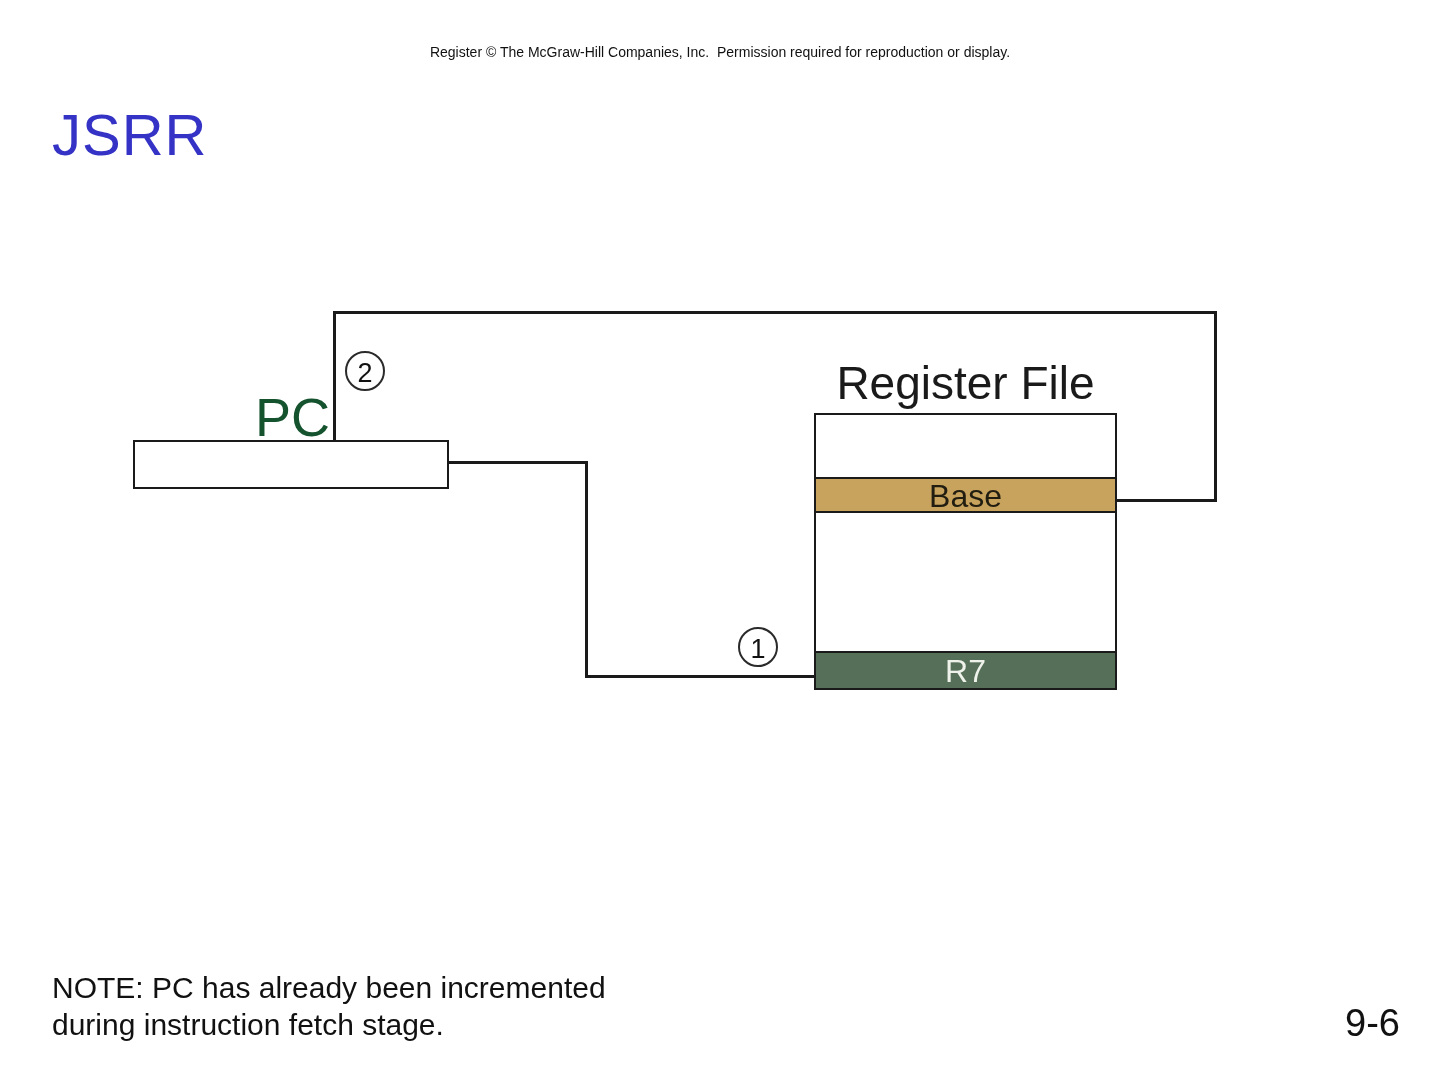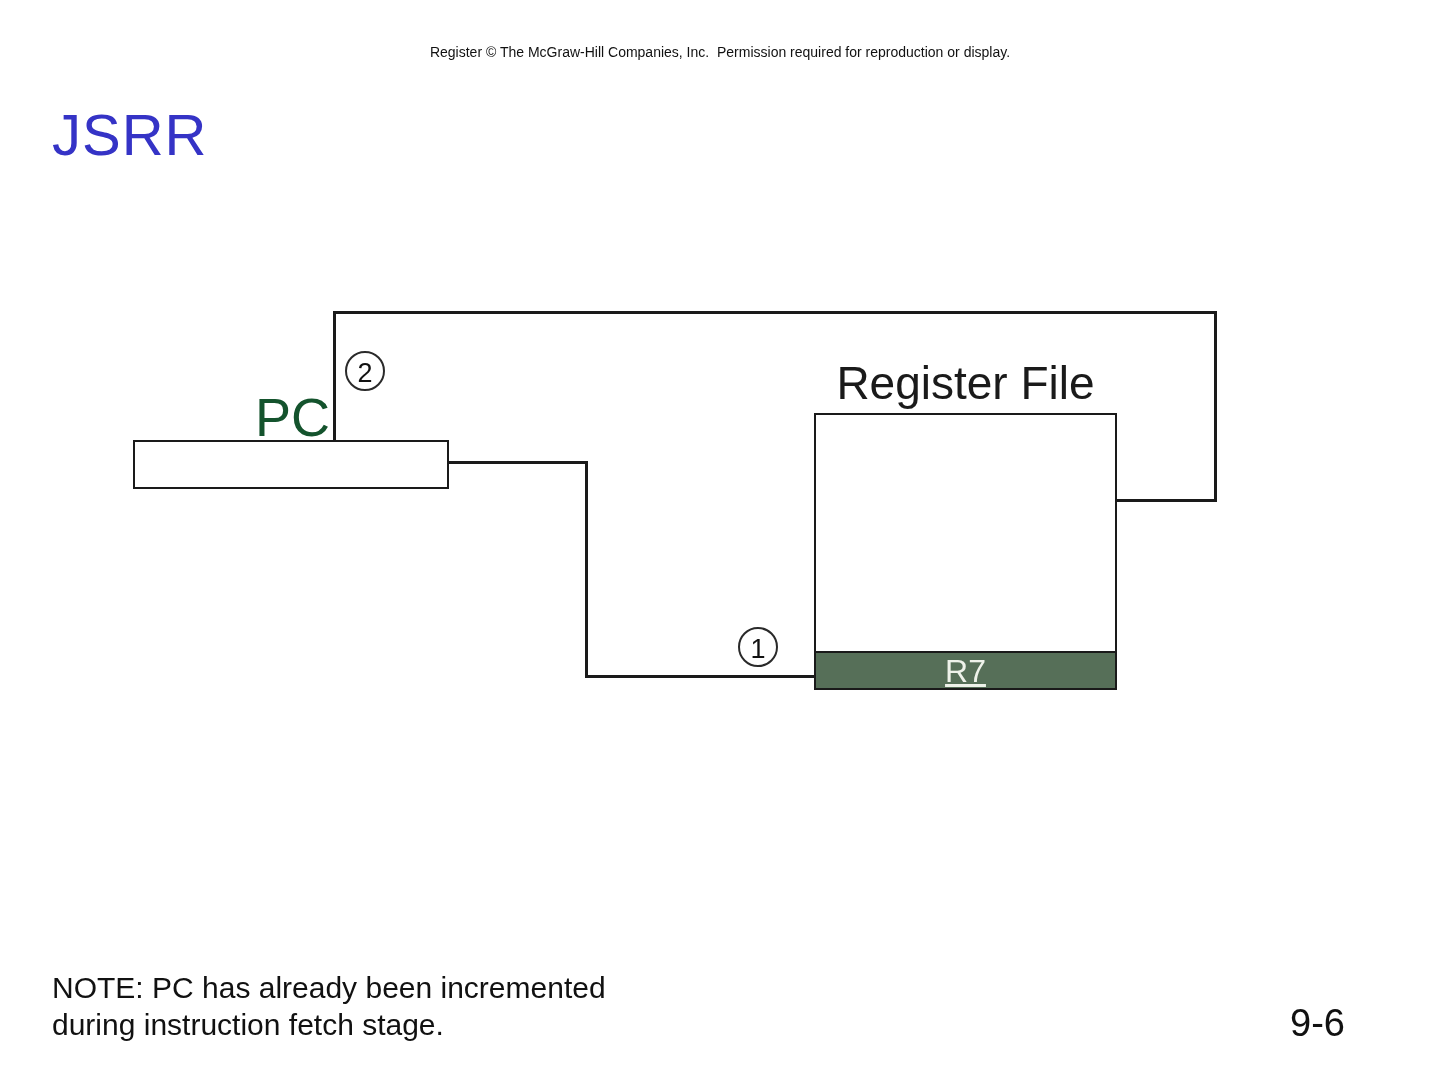--- a/index.html
+++ b/index.html
@@ -75,21 +75,20 @@
   .r7-row {
     position: absolute;
     left: 0; bottom: 0;
     width: 100%; height: 35px;
     background: var(--r7-fill, #566F58);
     border-top: 2px solid var(--line, #1a1a1a);
     text-align: center;
     font-size: 32px;
     line-height: 36px;
     color: #eef2ea;
-    text-decoration: underline;
   }
 
   
   .wire { background: var(--line, #1a1a1a); }
 
   
   .w1a { left: 428px; top: 461px; width: 160px; height: 3px; }
   .w1b { left: 585px; top: 461px; width: 3px;  height: 217px; }
   .w1c { left: 585px; top: 675px; width: 248px; height: 3px; }
   .arrow-right {
@@ -133,21 +132,21 @@
     left: 52px; top: 969px;
     width: 700px;
     font-size: 30px;
     line-height: 37px;
     white-space: pre-line;
     color: #111;
   }
   .page-number {
     left: 1290px; top: 1002px;
     width: 110px;
-    text-align: left;
+    text-align: right;
     font-size: 38px;
     color: #111;
   }
 </style>
 </head>
 <body style="--base-fill: #C7A35D; --r7-fill: #566F58; --title-blue: #3533C6; --line: #1a1a1a;">
 
 <div class="abs copyright">Register © The McGraw-Hill Companies, Inc.  Permission required for reproduction or display.</div>
 
 <h1 class="abs title">JSRR</h1>
@@ -163,20 +162,21 @@
   <div class="abs wire w1a"></div>
   <div class="abs wire w1b"></div>
   <div class="abs wire w1c"></div>
   <div class="abs arrow-right"></div>
 
   <div class="abs pc-label">PC</div>
   <div class="abs pc-box"></div>
 
   <div class="abs regfile-label">Register File</div>
   <div class="abs regfile-box">
+    <div class="base-row">Base</div>
     <div class="r7-row">R7</div>
   </div>
 
   <div class="abs step-circle circle2">2</div>
   <div class="abs step-circle circle1">1</div>
 
 </div>
 
 <div class="abs note">NOTE: PC has already been incremented
 during instruction fetch stage.</div>

